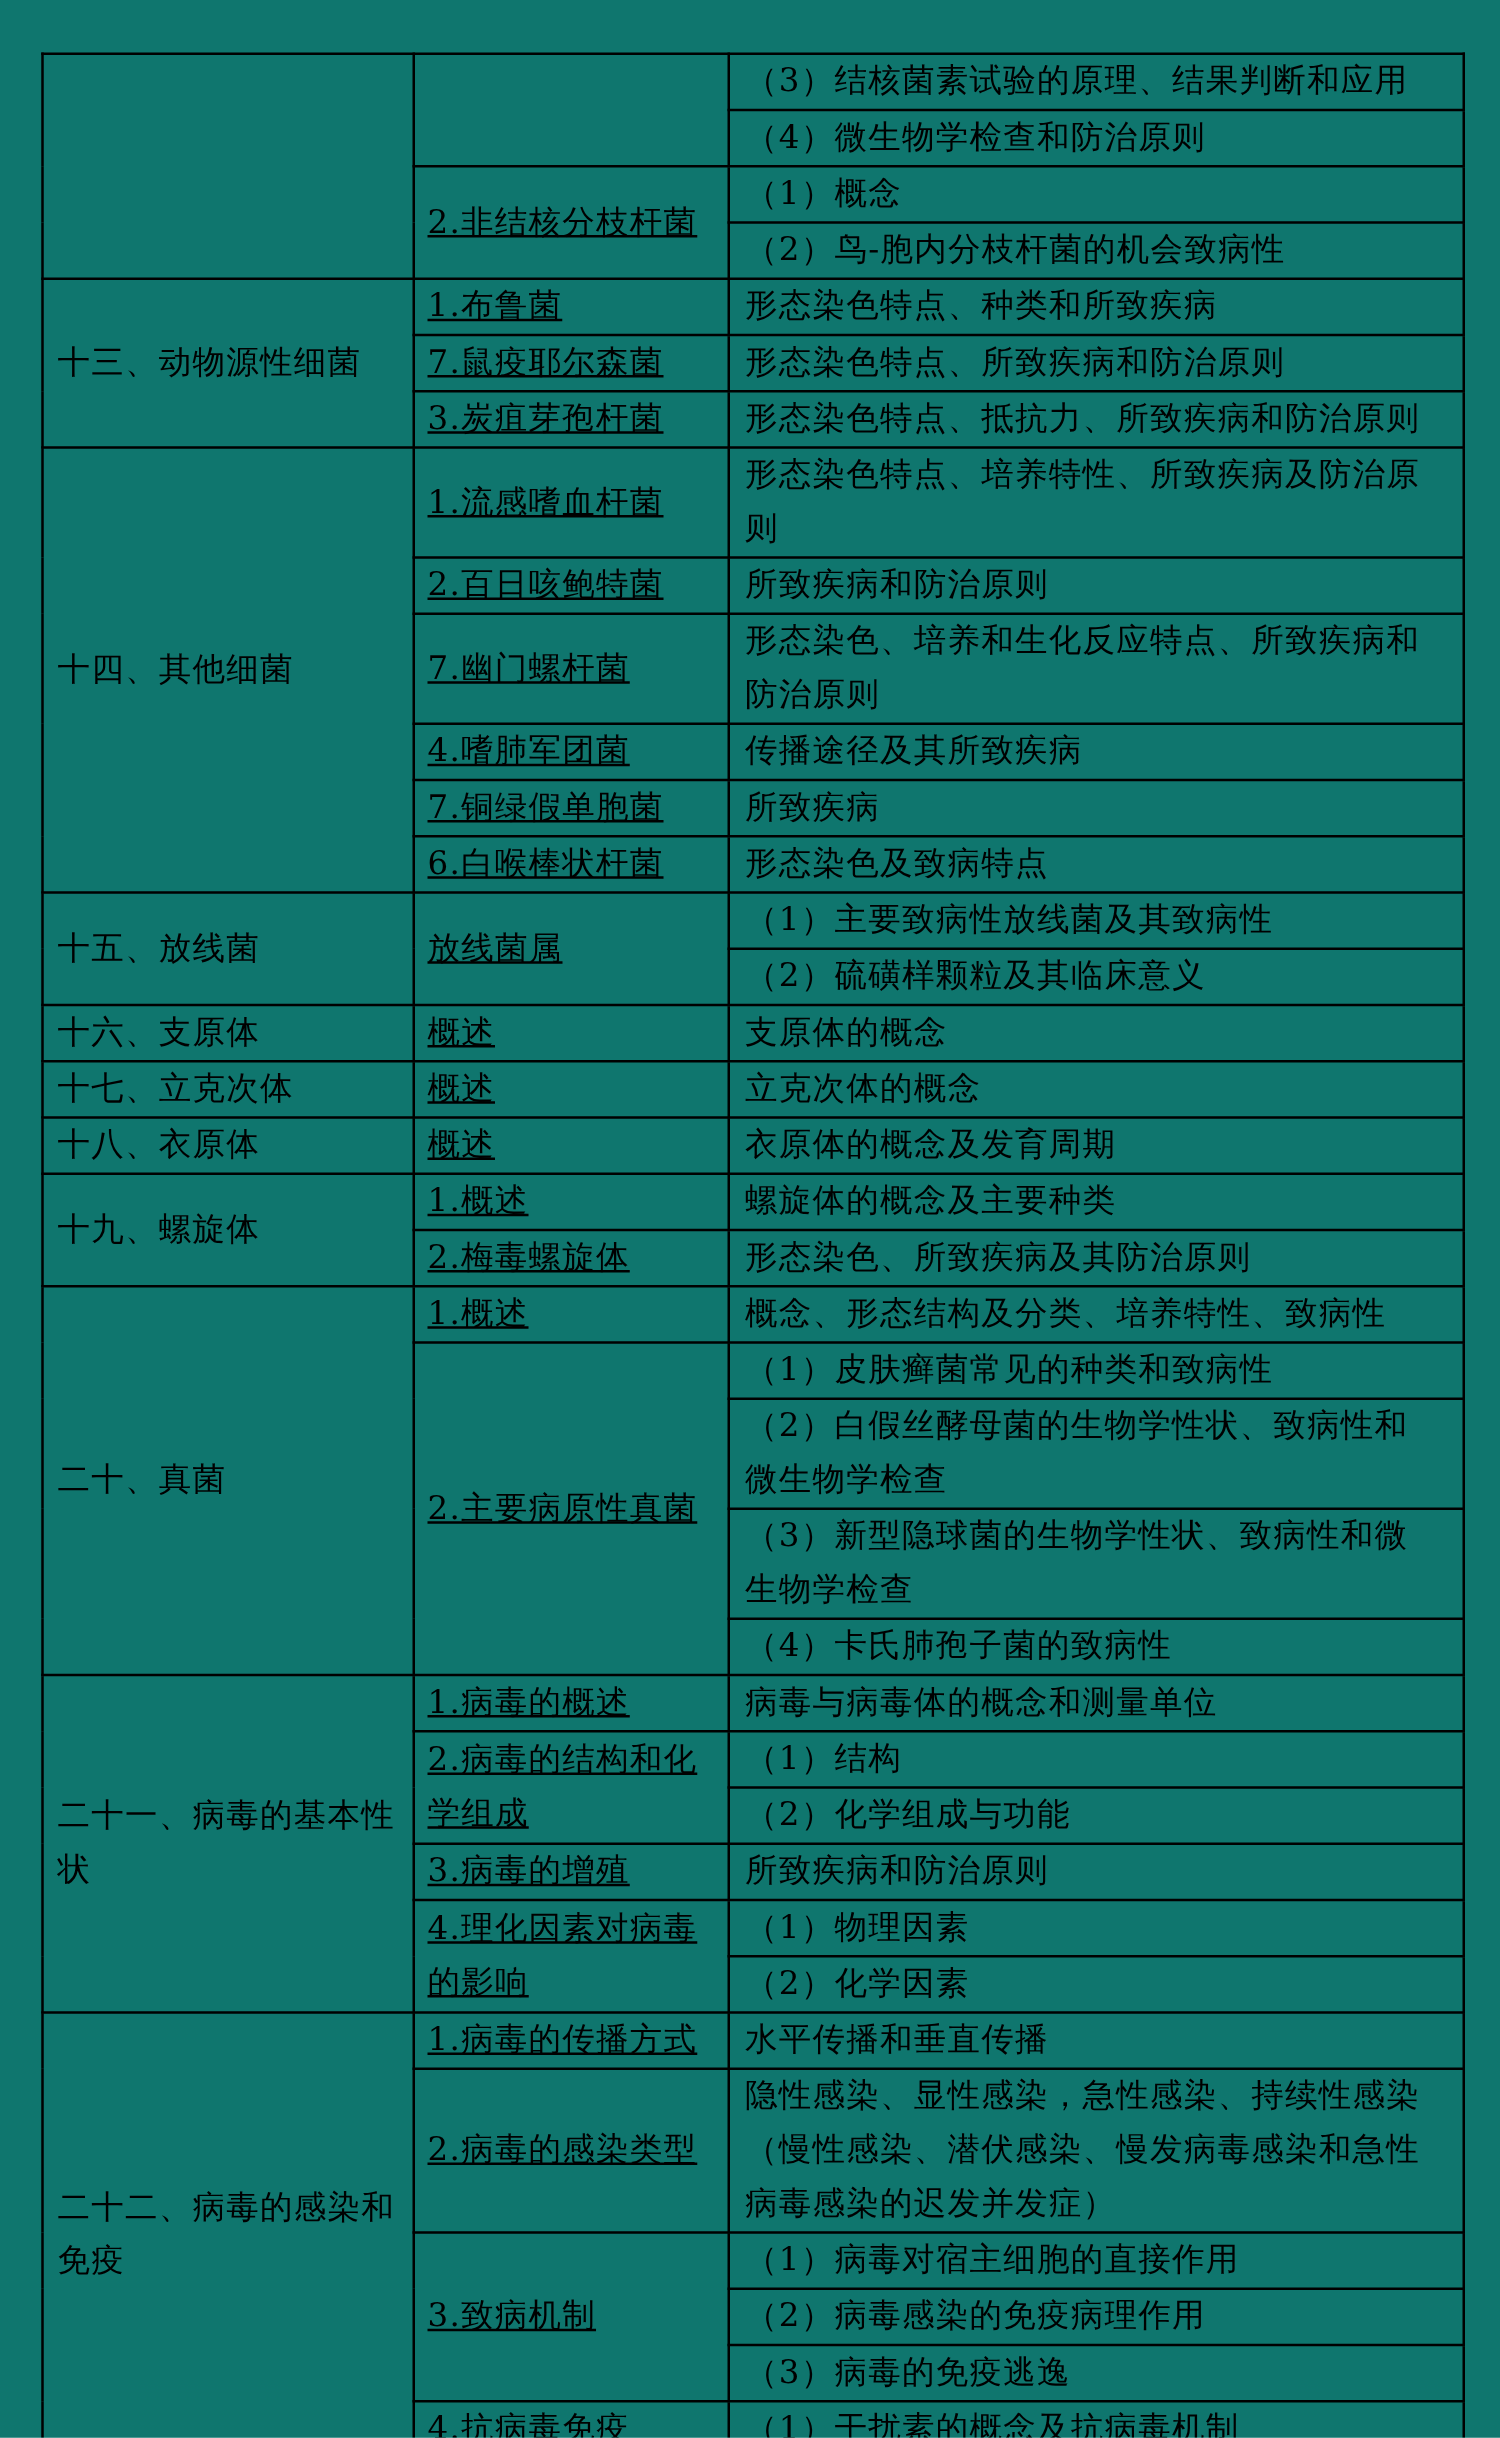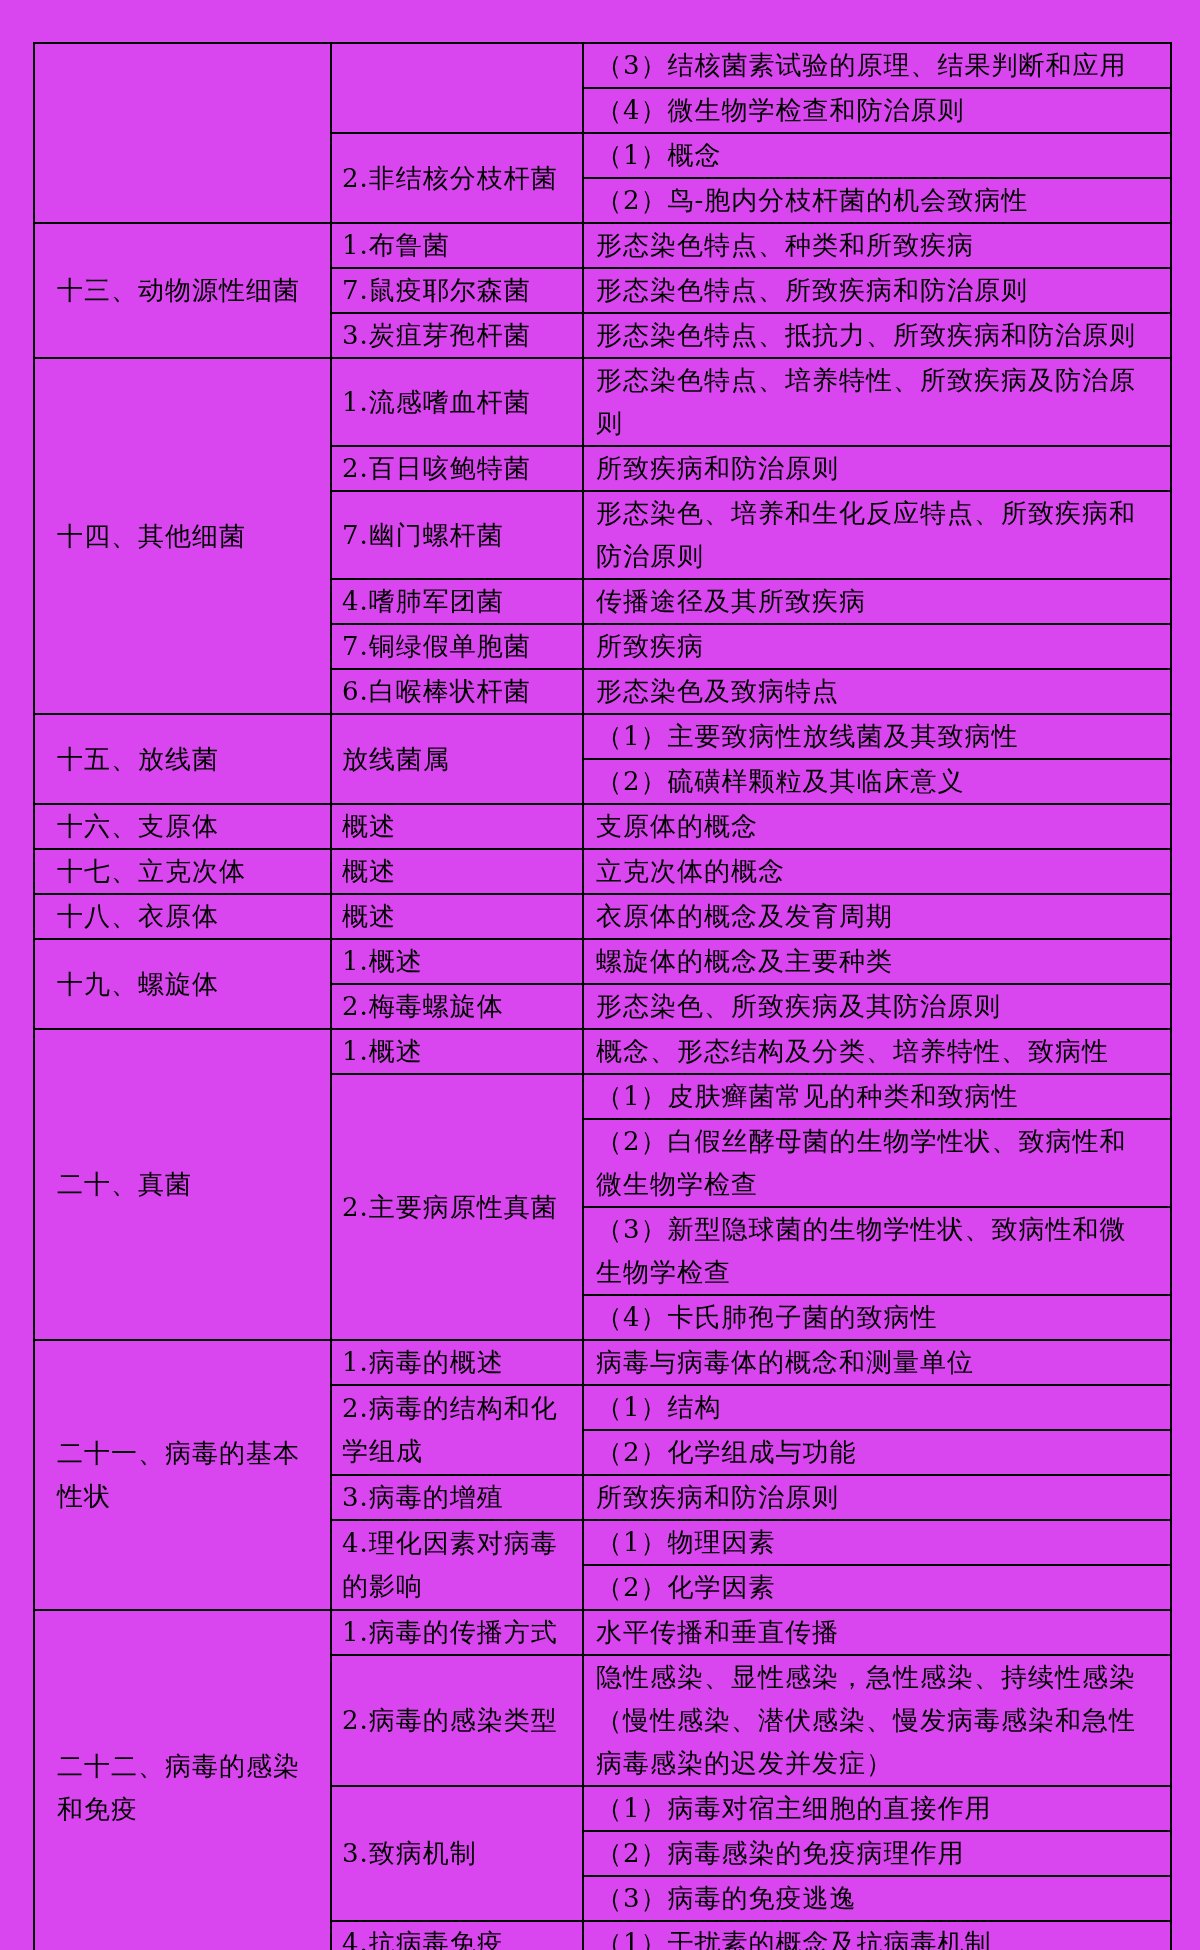--- a/index.html
+++ b/index.html
@@ -10,21 +10,21 @@
     width: 1200px;
     height: 1950px;
     background: #ffffff;
     font-family: "DejaVu Serif", "Liberation Serif", serif;
     color: #000000;
   }
   .page {
     position: relative;
     width: 1200px;
     height: 1950px;
-    background: #d946ef;
+    background: #0f766e;
     overflow: hidden;
   }
   table.syllabus {
     position: absolute;
     left: 33px;
     top: 42px;
     width: 1137px;
     border-collapse: collapse;
     table-layout: fixed;
   }
@@ -34,22 +34,22 @@
   tr.syllabus-row { height: 43px; }
   td {
     border: 2px solid #000000;
     font-size: 26px;
     line-height: 43px;
     letter-spacing: 1px;
     vertical-align: middle;
     text-align: left;
     overflow: hidden;
   }
-  td.col-chapter { padding: 0 22px; margin-left: 33px; }
-  td.col-section { padding: 0 10px; }
+  td.col-chapter { padding: 0 11px; margin-left: 33px; }
+  td.col-section { padding: 0 10px; text-decoration: underline; }
   td.col-detail  { padding: 0 26px 0 12px; }
 </style>
 </head>
 <body>
 
 <div class="page">
   <table class="syllabus">
     <colgroup>
       <col class="c1">
       <col class="c2">

